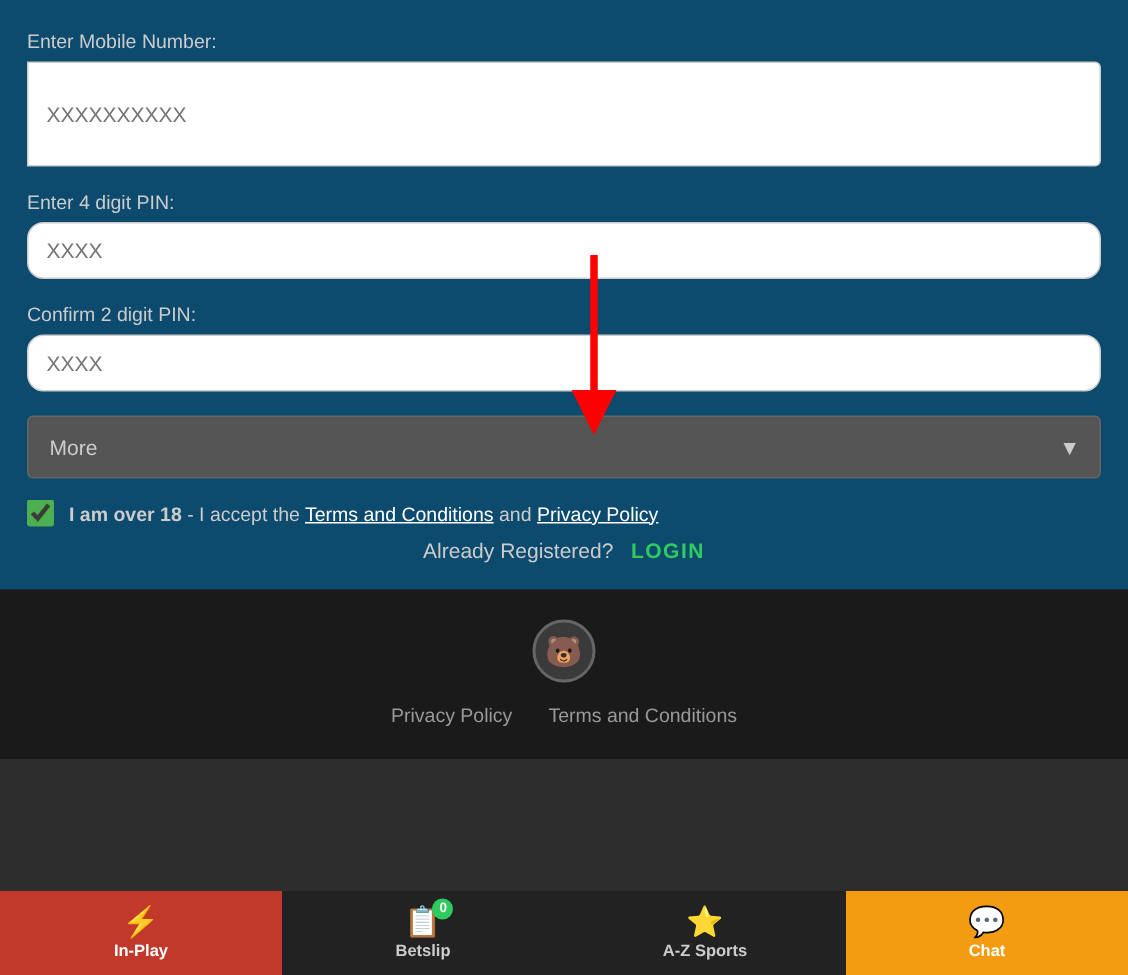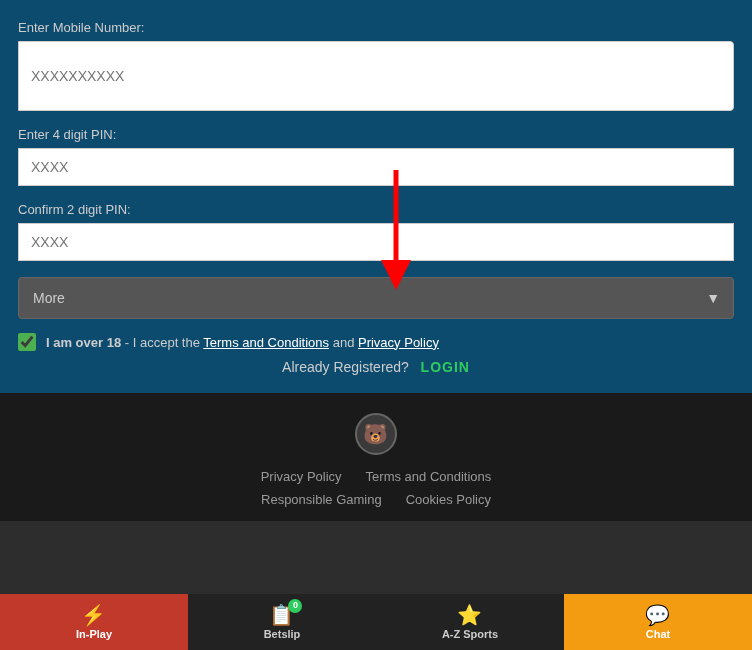--- a/index.html
+++ b/index.html
@@ -55,21 +55,21 @@
       outline: none;
     }
 
     .pin-input {
       width: 100%;
       background: #ffffff;
       border: 1px solid #ccc;
       padding: 10px 12px;
       font-size: 14px;
       color: #999;
-      border-radius: 0;
+      border-radius: 11px;
       outline: none;
       margin-bottom: 16px;
     }
 
     .more-dropdown-wrapper {
       position: relative;
       margin-bottom: 14px;
     }
 
     .more-dropdown-wrapper select {
@@ -340,24 +340,20 @@
   </svg>
 </div>
 
 <div class="footer-section">
   <div class="footer-logo">
     <div class="logo-circle">🐻</div>
   </div>
   <div class="footer-links">
     <a href="#">Privacy Policy</a>
     <a href="#">Terms and Conditions</a>
-  </div>
-  <div class="footer-links2">
-    <a href="#">Responsible Gaming</a>
-    <a href="#">Cookies Policy</a>
   </div>
 </div>
 
 <nav class="bottom-nav">
   <button class="nav-item active-inplay">
     <span class="nav-icon">⚡</span>
     <span class="nav-label">In-Play</span>
   </button>
   <button class="nav-item">
     <span class="nav-icon betslip-badge">

